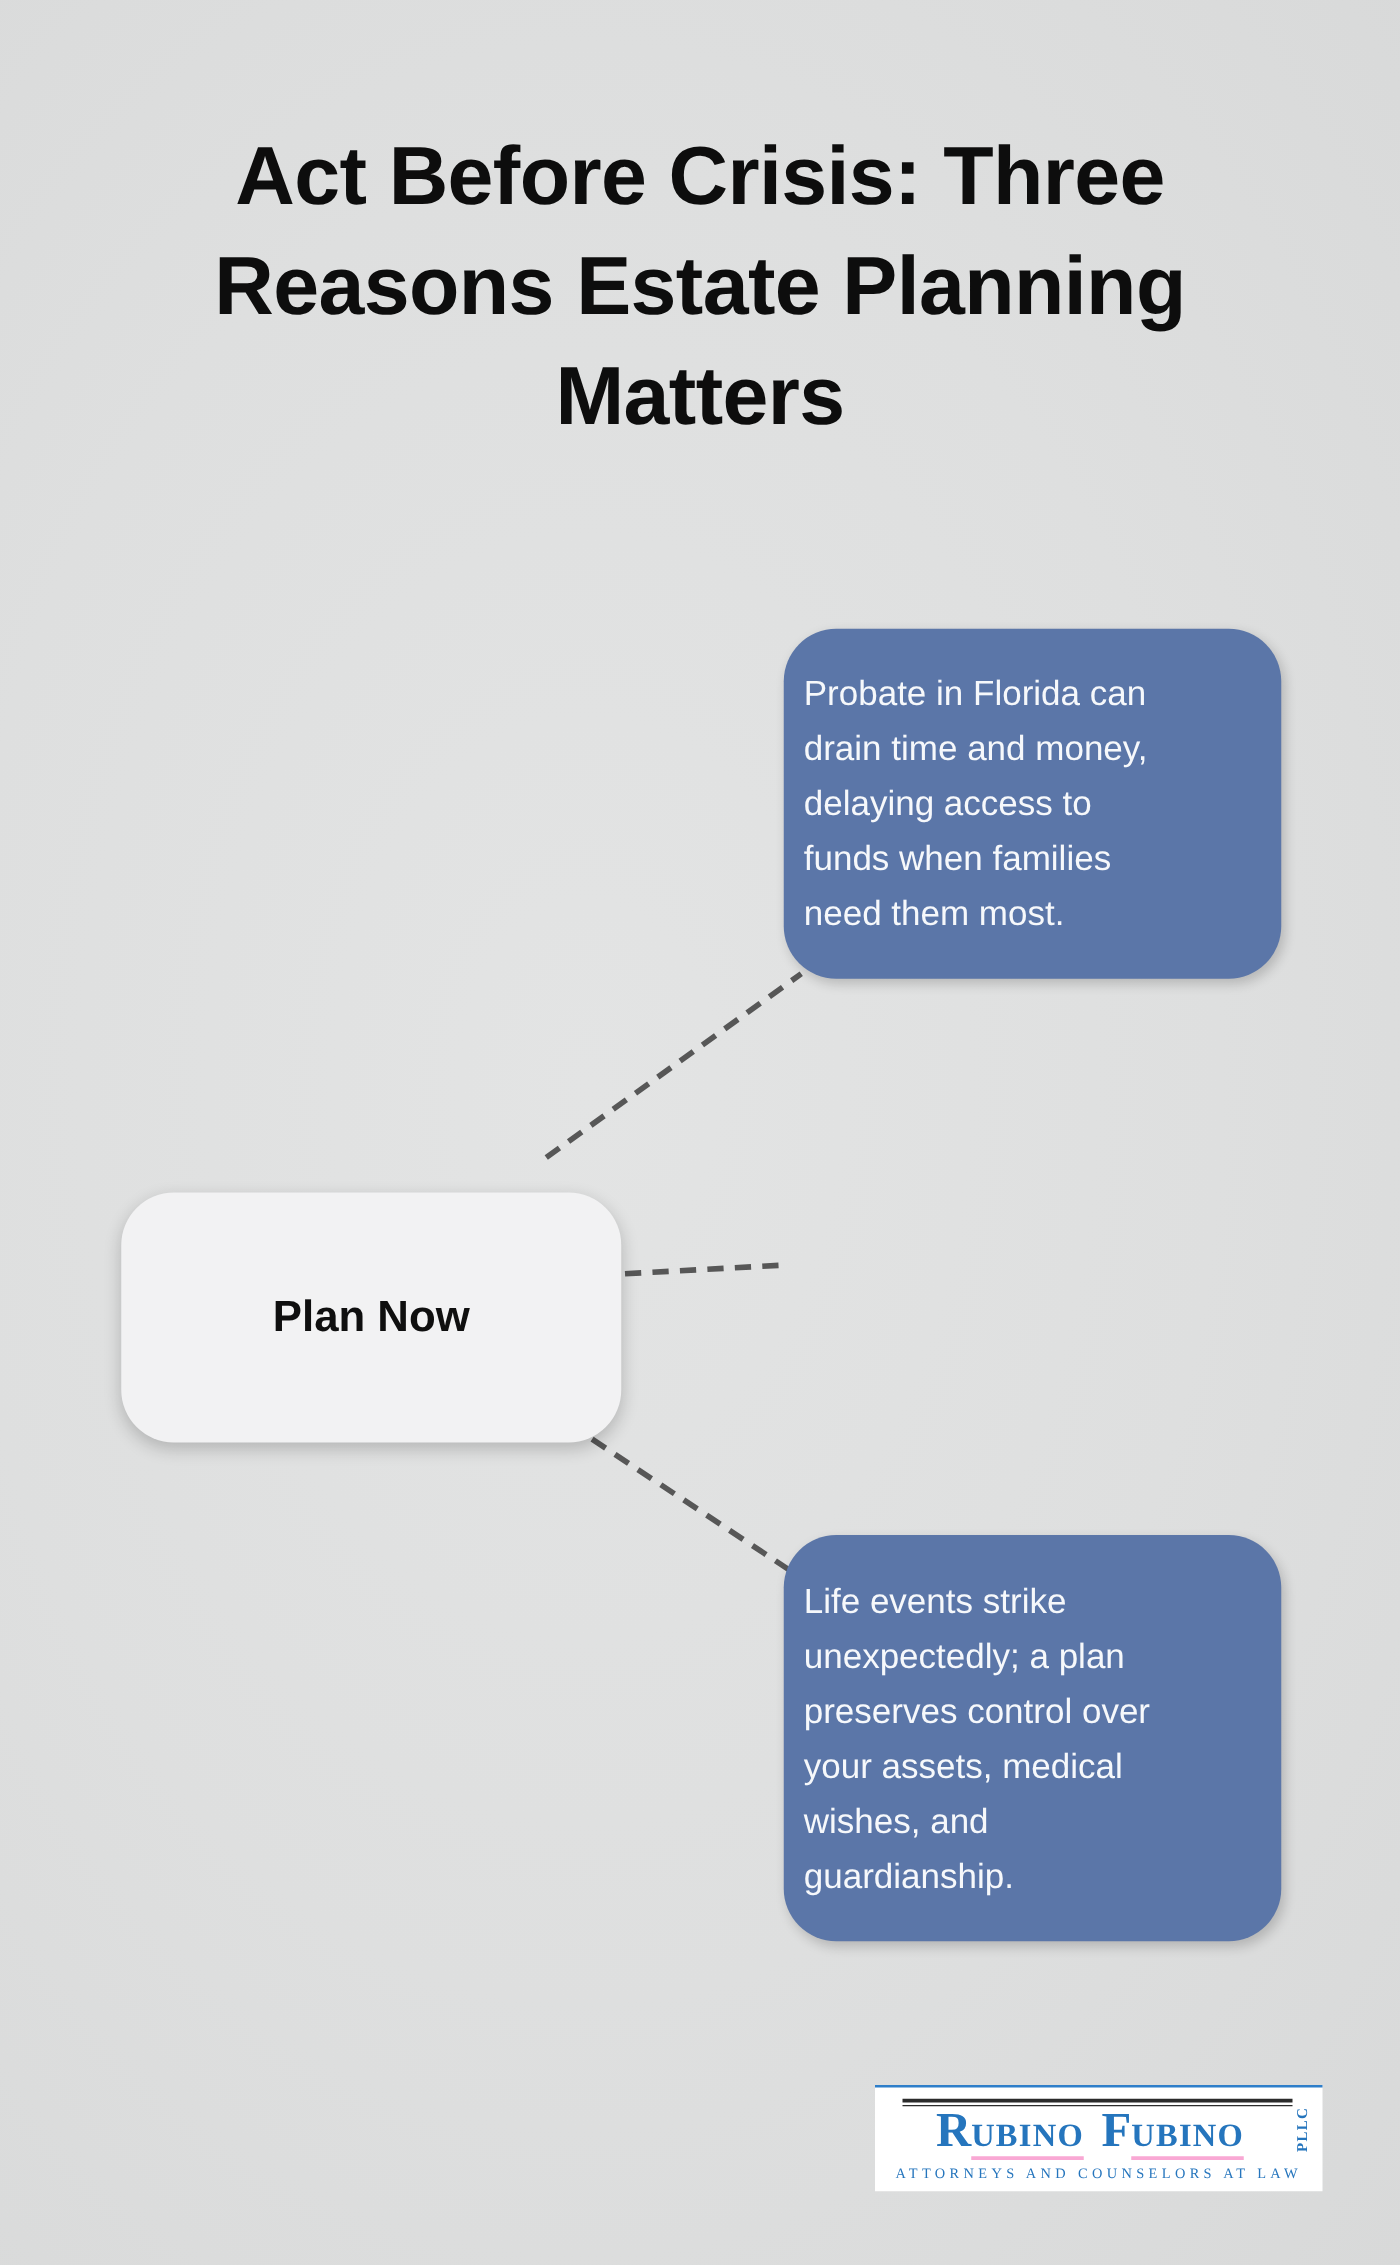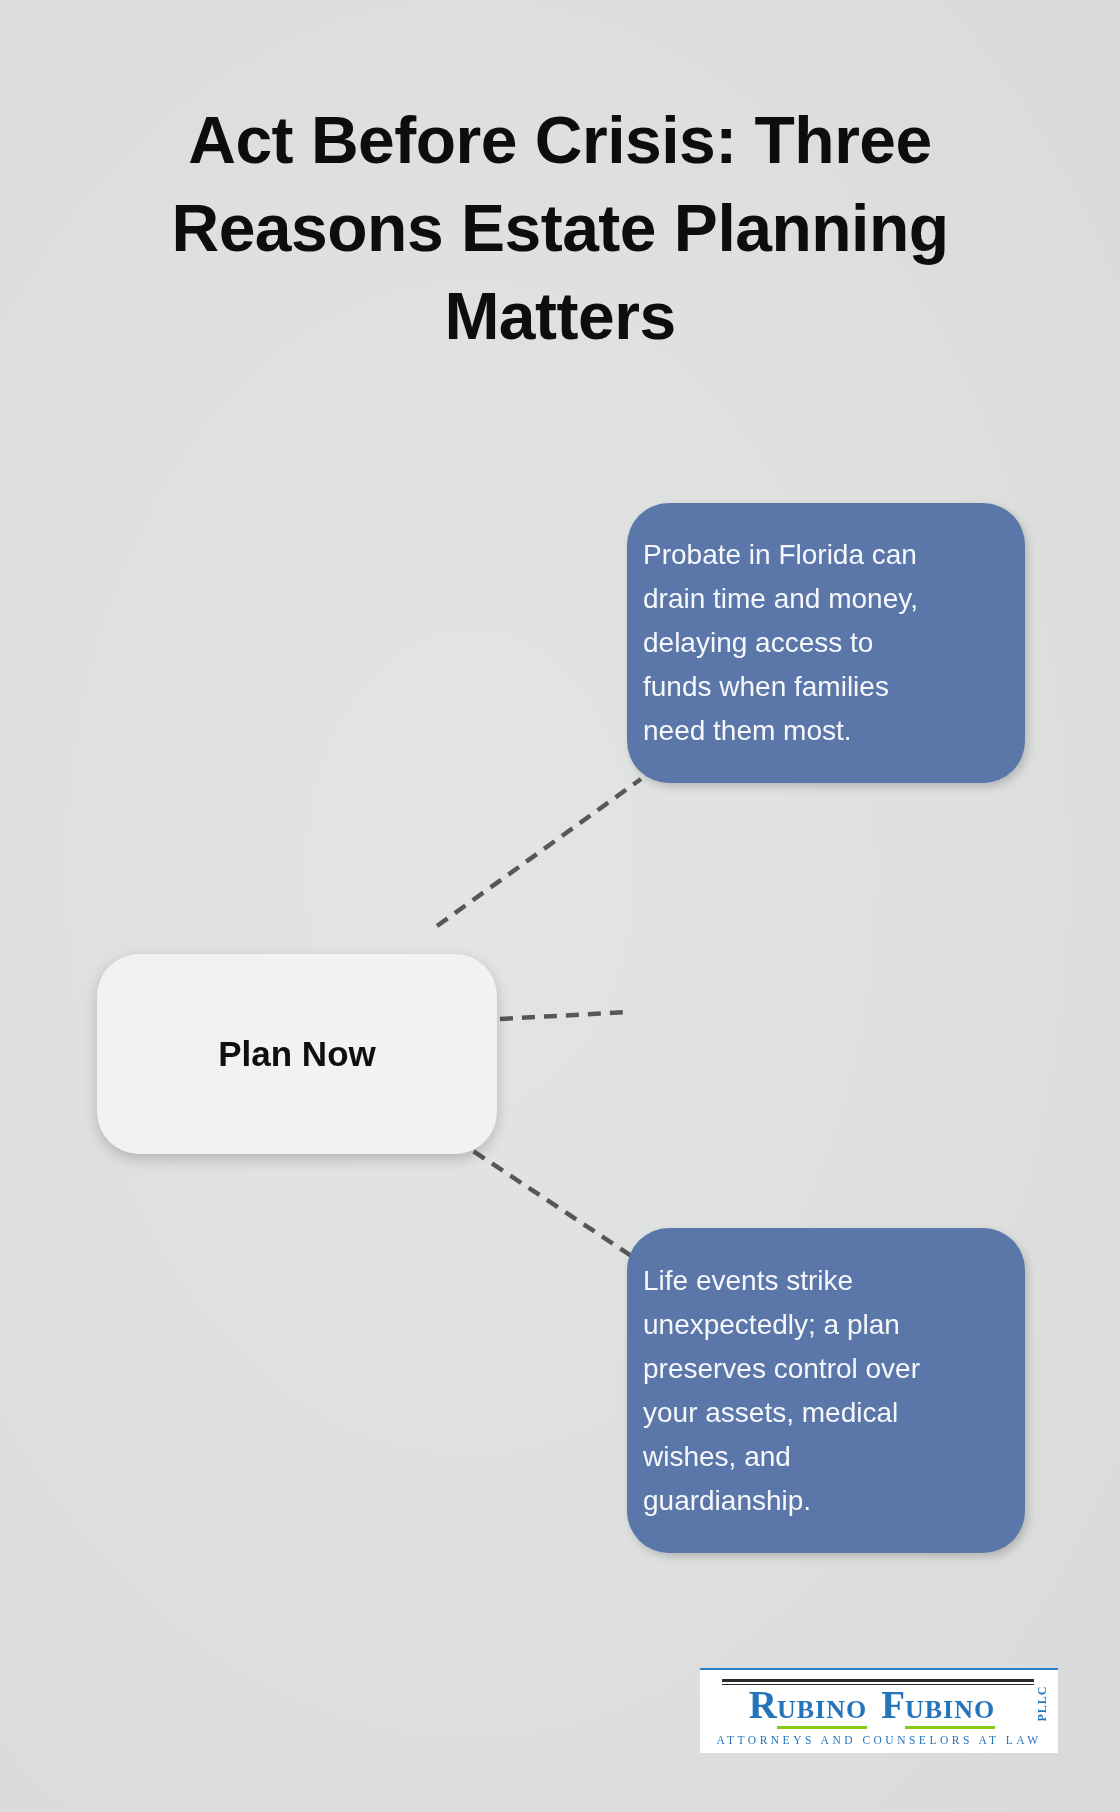--- a/index.html
+++ b/index.html
@@ -107,21 +107,21 @@
     padding-right: 14px;
     font-family: "Liberation Serif", serif;
     color: #2575bd;
     font-weight: 700;
   }
   .logo-initial { font-size: 39px; line-height: 38px; }
   .logo-name-rest {
     font-size: 26px;
     line-height: 30px;
     letter-spacing: 1px;
-    border-bottom: 3px solid #84cc16;
+    border-bottom: 3px solid #f9a8d4;
     padding-bottom: 1px;
   }
   .logo-word-gap { width: 14px; }
   .logo-pllc {
     position: absolute;
     right: -2px;
     top: 10px;
     font-size: 12px;
     font-weight: 700;
     letter-spacing: 1px;

